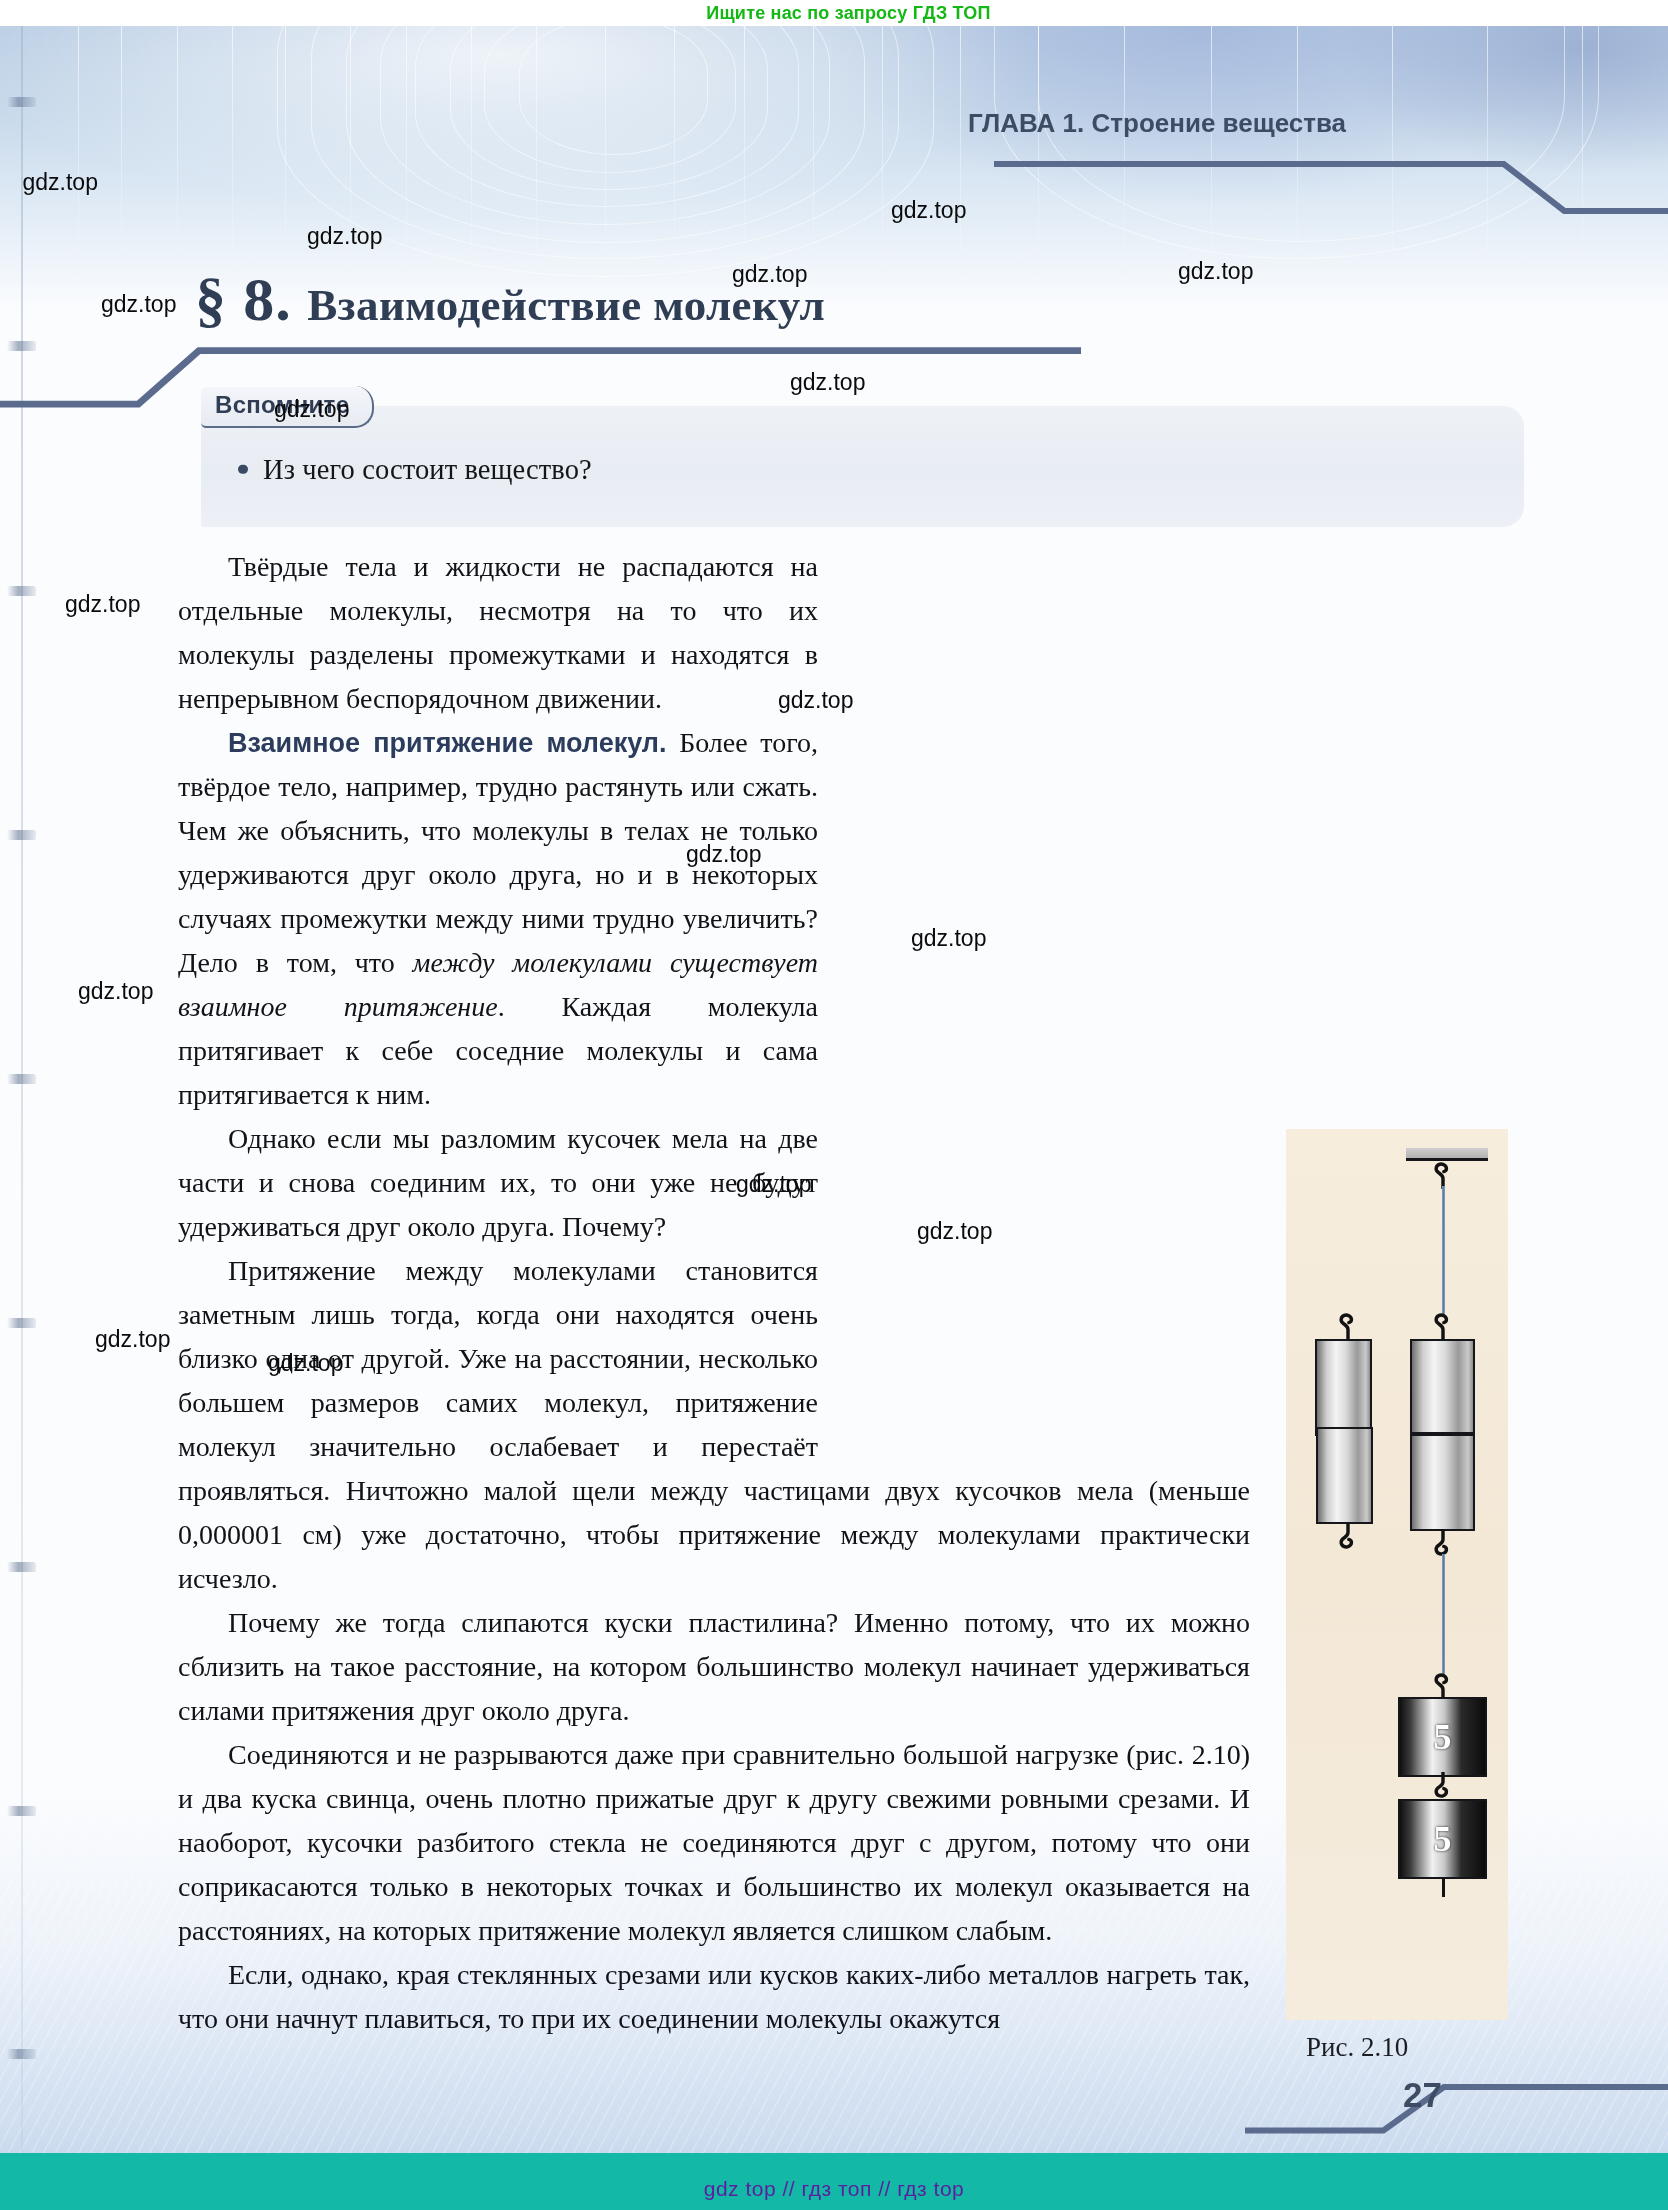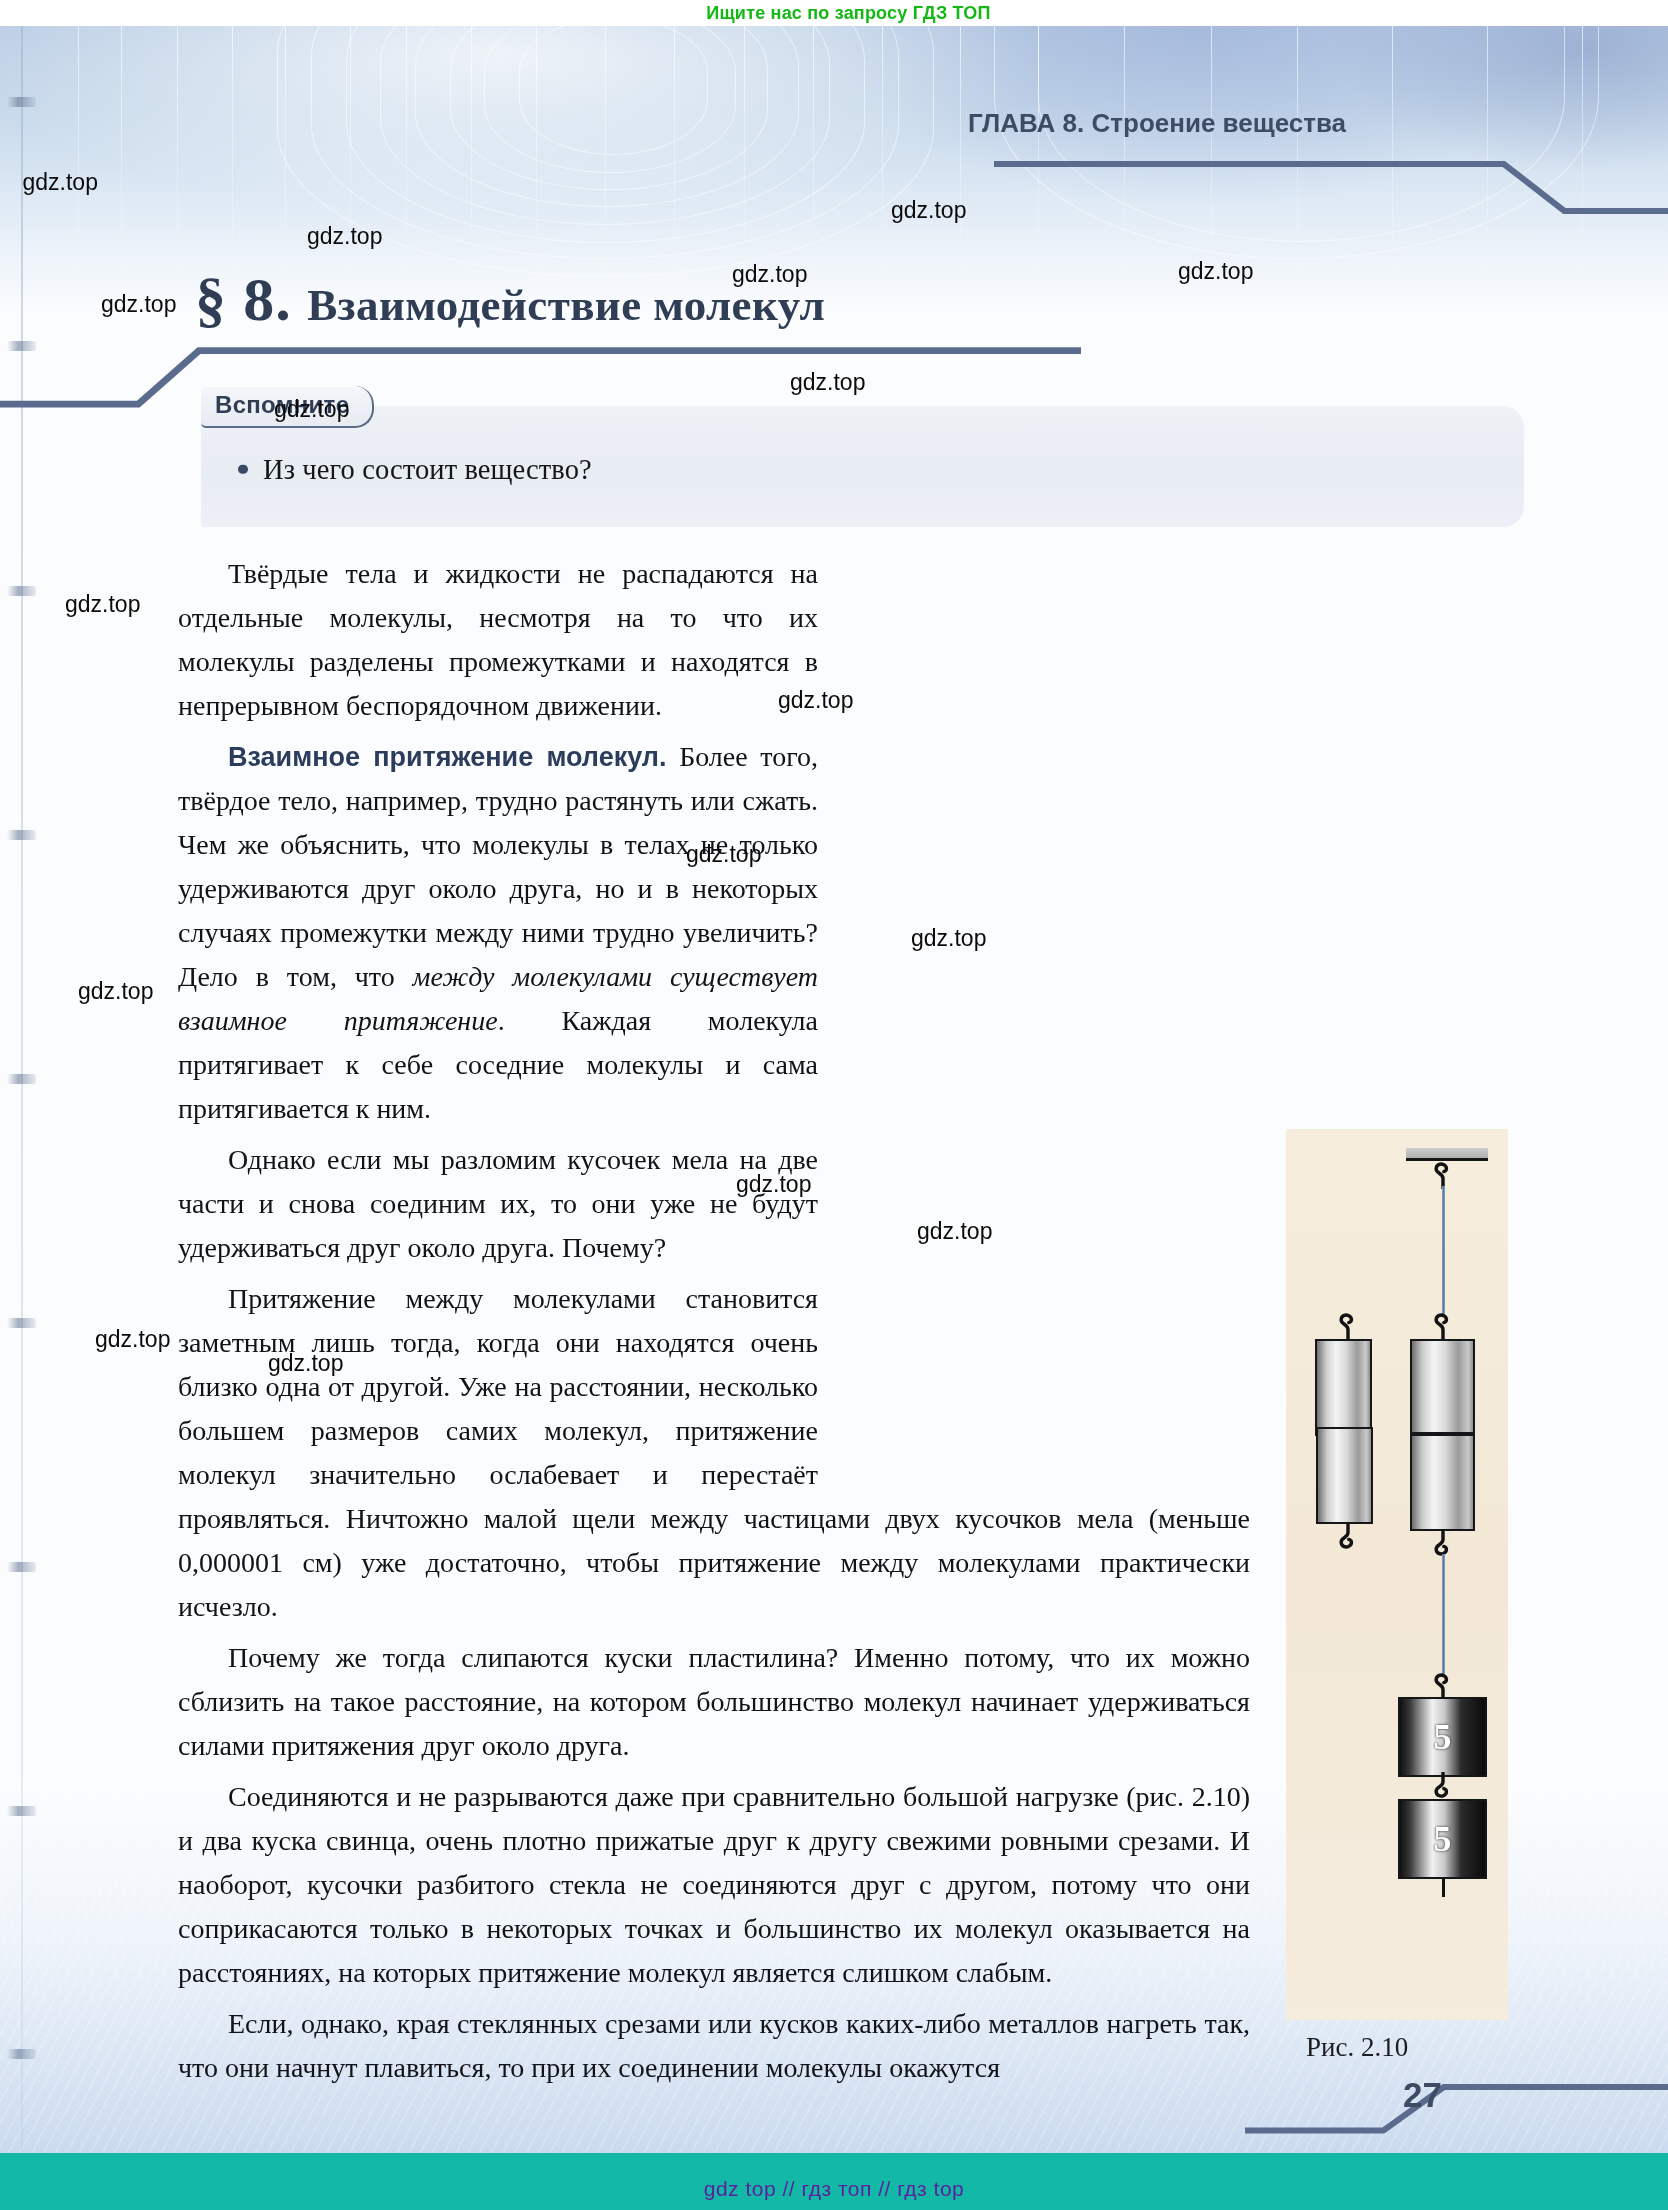--- a/index.html
+++ b/index.html
@@ -143,21 +143,21 @@
     position:absolute; left:178px; top:519px;
     width:1072px;
     font-family:"Liberation Serif", serif;
     font-size:28px;
     line-height:44px;
     color:#111318;
     text-align:justify;
     text-justify:inter-word;
     hyphens:manual;
   }
-  #body-col p{ margin:7px 0 0 0; text-indent:50px; }
+  #body-col p{ margin:0 0 0 0; text-indent:50px; }
   .lead-bold{
     font-family:"Liberation Sans", sans-serif;
     font-weight:700; color:#2b3c5c; font-size:27px;
   }
   .ital{ font-style:italic; }
 
   
   #figure-float{
     float:right; width:432px; height:917px; shape-outside:content-box;
     margin:0 0 5.2px 26px;
@@ -292,21 +292,21 @@
     <div class="hole" style="top:560px;"></div>
     <div class="hole" style="top:804px;"></div>
     <div class="hole" style="top:1048px;"></div>
     <div class="hole" style="top:1292px;"></div>
     <div class="hole" style="top:1536px;"></div>
     <div class="hole" style="top:1780px;"></div>
     <div class="hole" style="top:2023px;"></div>
   </div>
 
   <div id="chapter-head">
-    <div class="chapter-title">ГЛАВА 8. Строение вещества</div>
+    <div class="chapter-title">ГЛАВА 1. Строение вещества</div>
   </div>
   <svg id="chapter-rule" viewBox="0 0 780 70" preserveAspectRatio="none">
     <polyline points="0,8 590,8 660,62 780,62" fill="none" stroke="#5a6b8e" stroke-width="7"></polyline>
   </svg>
 
   <div id="section-heading">
     <span class="sec-num">§ 8.</span>
     <span class="sec-title">Взаимодействие молекул</span>
   </div>
   <svg id="section-rule" viewBox="0 0 1250 80" preserveAspectRatio="none">

